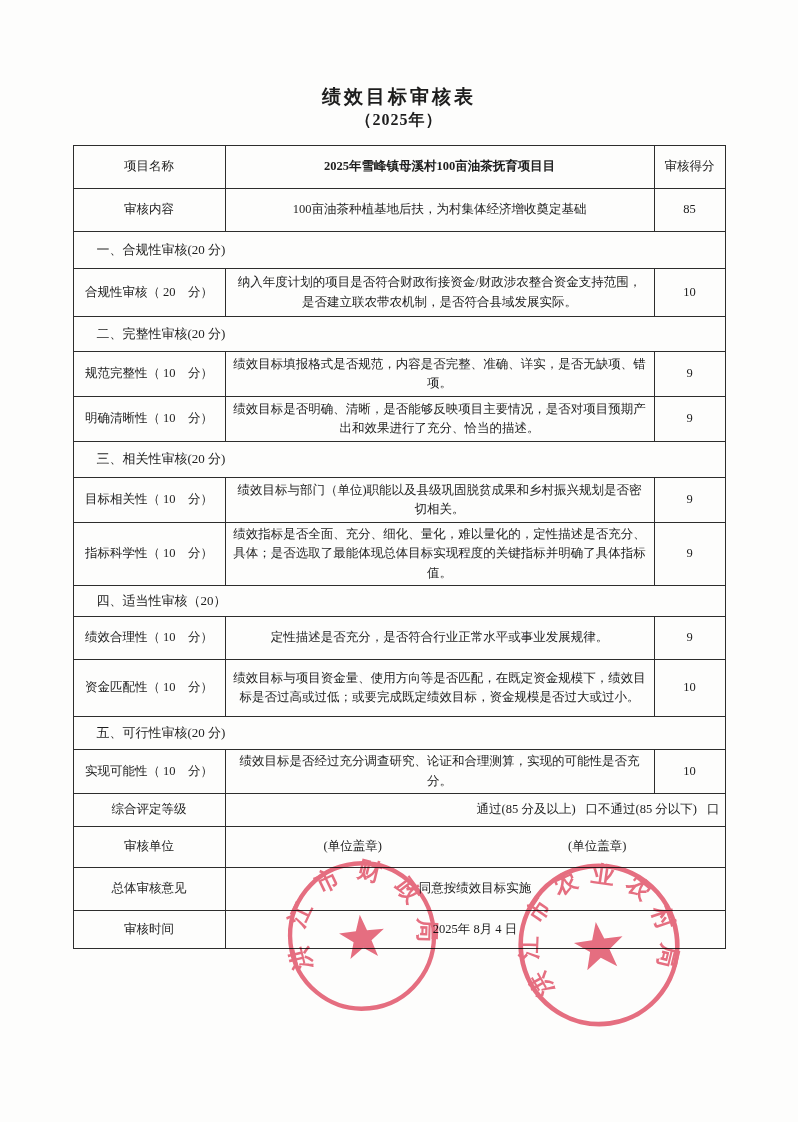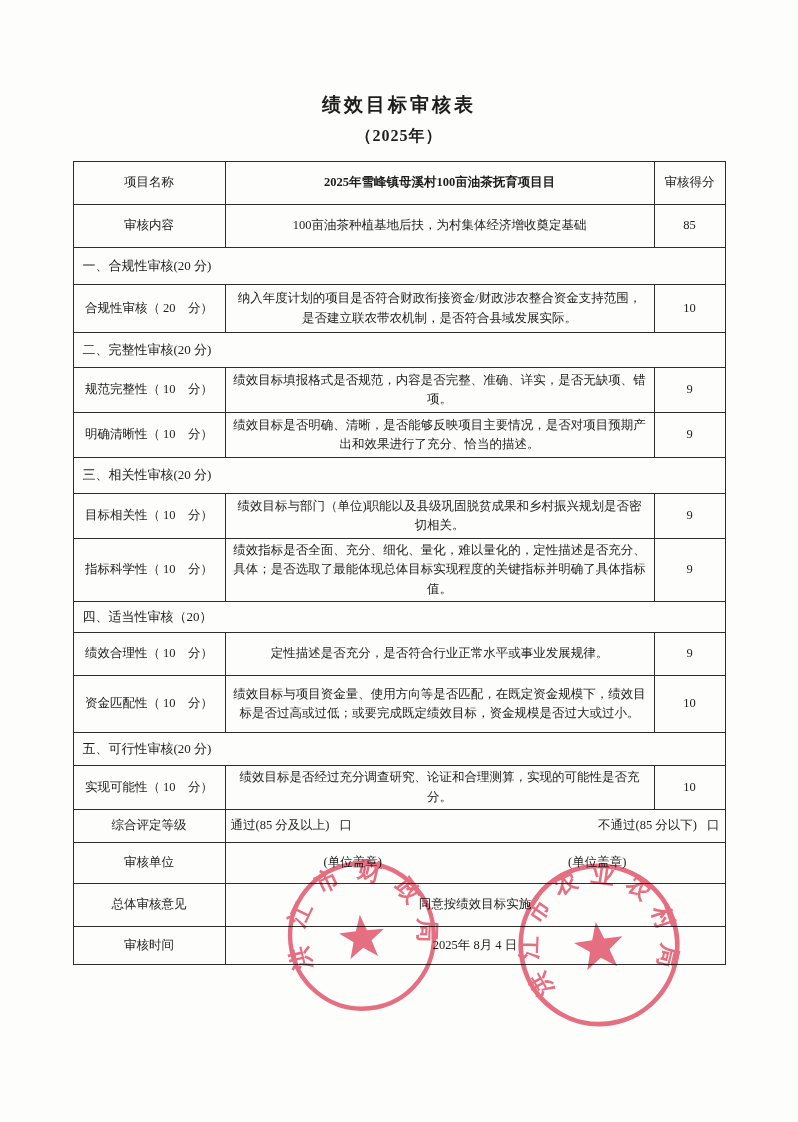--- a/index.html
+++ b/index.html
@@ -5,21 +5,21 @@
   html,body{margin:0;padding:0;background:#ffffff;}
   .page{
     position:relative;
     width:798px;height:1122px;
     background:#fdfdfc;
     font-family:"Liberation Serif","DejaVu Serif",serif;
     color:#1d1d1d;
     overflow:hidden;
   }
   .title{
-    margin:8px;padding-top:84px;
+    margin:0;padding-top:84px;
     text-align:center;
     font-size:19px;font-weight:700;letter-spacing:3px;
   }
   .subtitle{
     text-align:center;
     font-size:16px;font-weight:700;letter-spacing:1px;
   }
   table.review{
     border-collapse:collapse;
     margin:14px auto 0;
@@ -31,24 +31,24 @@
     font-size:12.5px;
     line-height:1.55;
     padding:2px 5px;
     vertical-align:middle;
   }
   td.lbl{text-align:center;margin-left:28px;}
   td.ctn{text-align:center;}
   td.score{text-align:center;margin-top:40px;}
   tr.section td{
     text-align:left;
-    padding-left:9px;
+    padding-left:23px;
     font-size:13px;
   }
-  .choices{display:flex;justify-content:space-between;align-items:center;}
+  .choices{display:flex;justify-content:flex-end;align-items:center;}
   .choice{white-space:nowrap;}
   .choice .box{margin-left:10px;}
   .seals{display:flex;justify-content:space-around;align-items:center;}
   .stamp{
     position:absolute;
     mix-blend-mode:multiply;
     opacity:0.82;
     pointer-events:none;
   }
   .stamp text{

